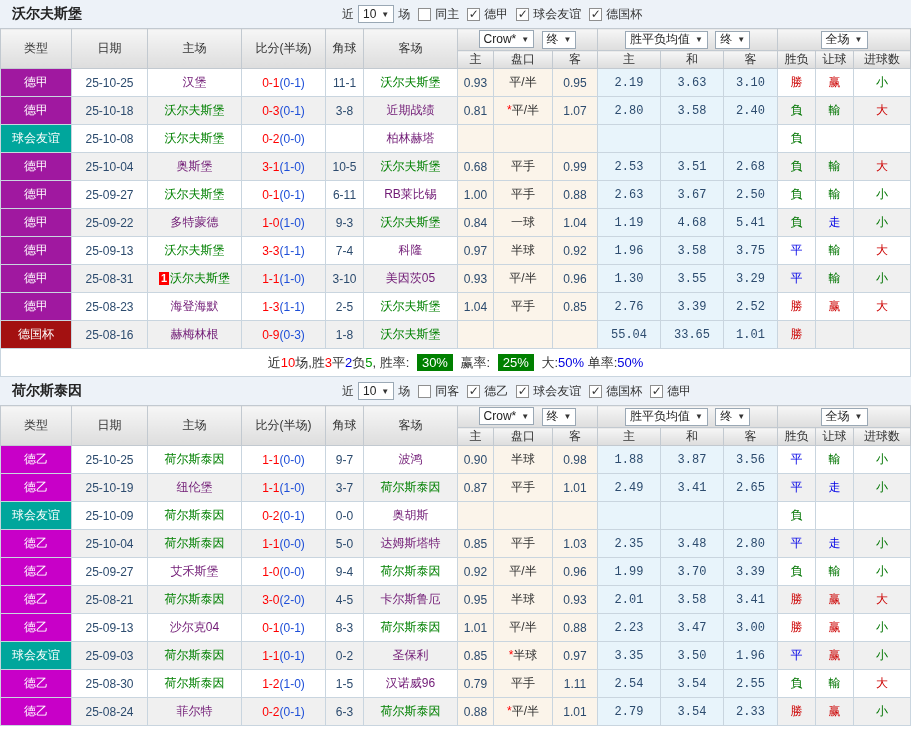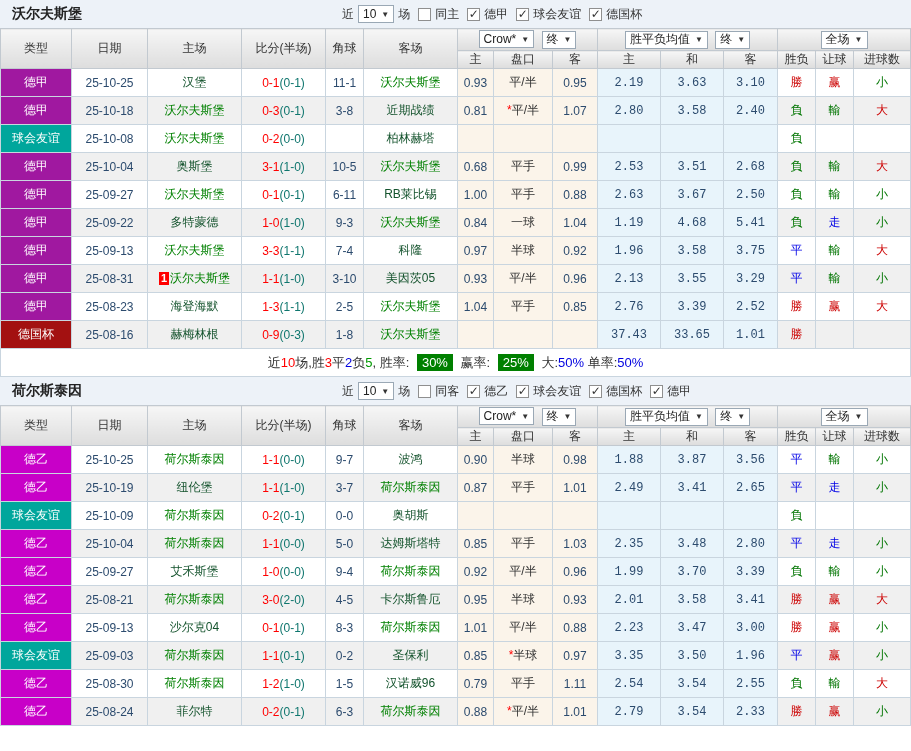--- a/index.html
+++ b/index.html
@@ -29,23 +29,23 @@
   th, td { border:1px solid #C9D5DF; text-align:center; font-size:12px; font-weight:normal; overflow:hidden; white-space:nowrap; }
   thead th { background:linear-gradient(#F6F6F6,#DDDDDD); color:#333; border-color:#C2C9D0; }
   tr.h1 th { height:22px; }
   tr.h2 th { height:18px; }
   tbody td { height:28px; color:#2C4B6E; background:#fff; }
   tr.alt td { background:#F0F0F0; }
   td.ctype { color:#fff; }
   td.cream, tr.alt td.cream { background:#FBF4EA; }
   td.blue,  tr.alt td.blue  { background:#E8F4FB;font-family:Liberation Mono, monospace; }
   .tfocus { color:#008000; cursor:pointer; }
-  .topp { color:#14532d; cursor:pointer; }
+  .topp { color:#701a75; cursor:pointer; }
   .ft { color:#FF0000; }
-  .ht { color:#0f766e; }
+  .ht { color:#1d4ed8; }
   .star { color:#FF0000; }
   td.chn { color:#333; }
   .badge { display:inline-block; background:#FF0000; color:#fff; font-size:11px; font-weight:bold; line-height:13px; padding:0 2px; margin-right:1px; }
 
   
   .summary-bar { height:28px; border:1px solid #C9D5DF; border-top:none; background:#fff; text-align:center; font-size:13px; color:#333; display:flex; align-items:center; justify-content:center; }
   .sbadge { background:#008000; color:#fff; padding:1px 5px; margin:0 4px; }
 </style>
 </head>
 <body>
@@ -260,21 +260,21 @@
         <tr class="alt">
           <td class="ctype" style="background: rgb(160, 24, 160);">德甲</td>
           <td>25-08-31</td>
           <td><span class="badge">1</span><span class="tfocus">沃尔夫斯堡</span></td>
           <td><span class="ft">1-1</span><span class="ht">(1-0)</span></td>
           <td>3-10</td>
           <td><span class="topp">美因茨05</span></td>
           <td class="cream">0.93</td>
           <td class="cream chn">平/半</td>
           <td class="cream">0.96</td>
-          <td class="blue">2.13</td>
+          <td class="blue">1.30</td>
           <td class="blue">3.55</td>
           <td class="blue">3.29</td>
           <td style="color: rgb(0, 0, 230);">平</td>
           <td style="color: rgb(0, 117, 0);">輸</td>
           <td style="color: rgb(0, 117, 0);">小</td>
         </tr>
         <tr>
           <td class="ctype" style="background: rgb(160, 24, 160);">德甲</td>
           <td>25-08-23</td>
           <td><span class="topp">海登海默</span></td>
@@ -294,21 +294,21 @@
         <tr class="alt">
           <td class="ctype" style="background: rgb(163, 17, 17);">德国杯</td>
           <td>25-08-16</td>
           <td><span class="topp">赫梅林根</span></td>
           <td><span class="ft">0-9</span><span class="ht">(0-3)</span></td>
           <td>1-8</td>
           <td><span class="tfocus">沃尔夫斯堡</span></td>
           <td class="cream"></td>
           <td class="cream chn"></td>
           <td class="cream"></td>
-          <td class="blue">37.43</td>
+          <td class="blue">55.04</td>
           <td class="blue">33.65</td>
           <td class="blue">1.01</td>
           <td style="color: rgb(204, 0, 0);">勝</td>
           <td></td>
           <td></td>
         </tr>
       </tbody>
   </table>
   <div class="summary-bar">
       <span style="color: rgb(51, 51, 51); white-space: pre;">近</span>

